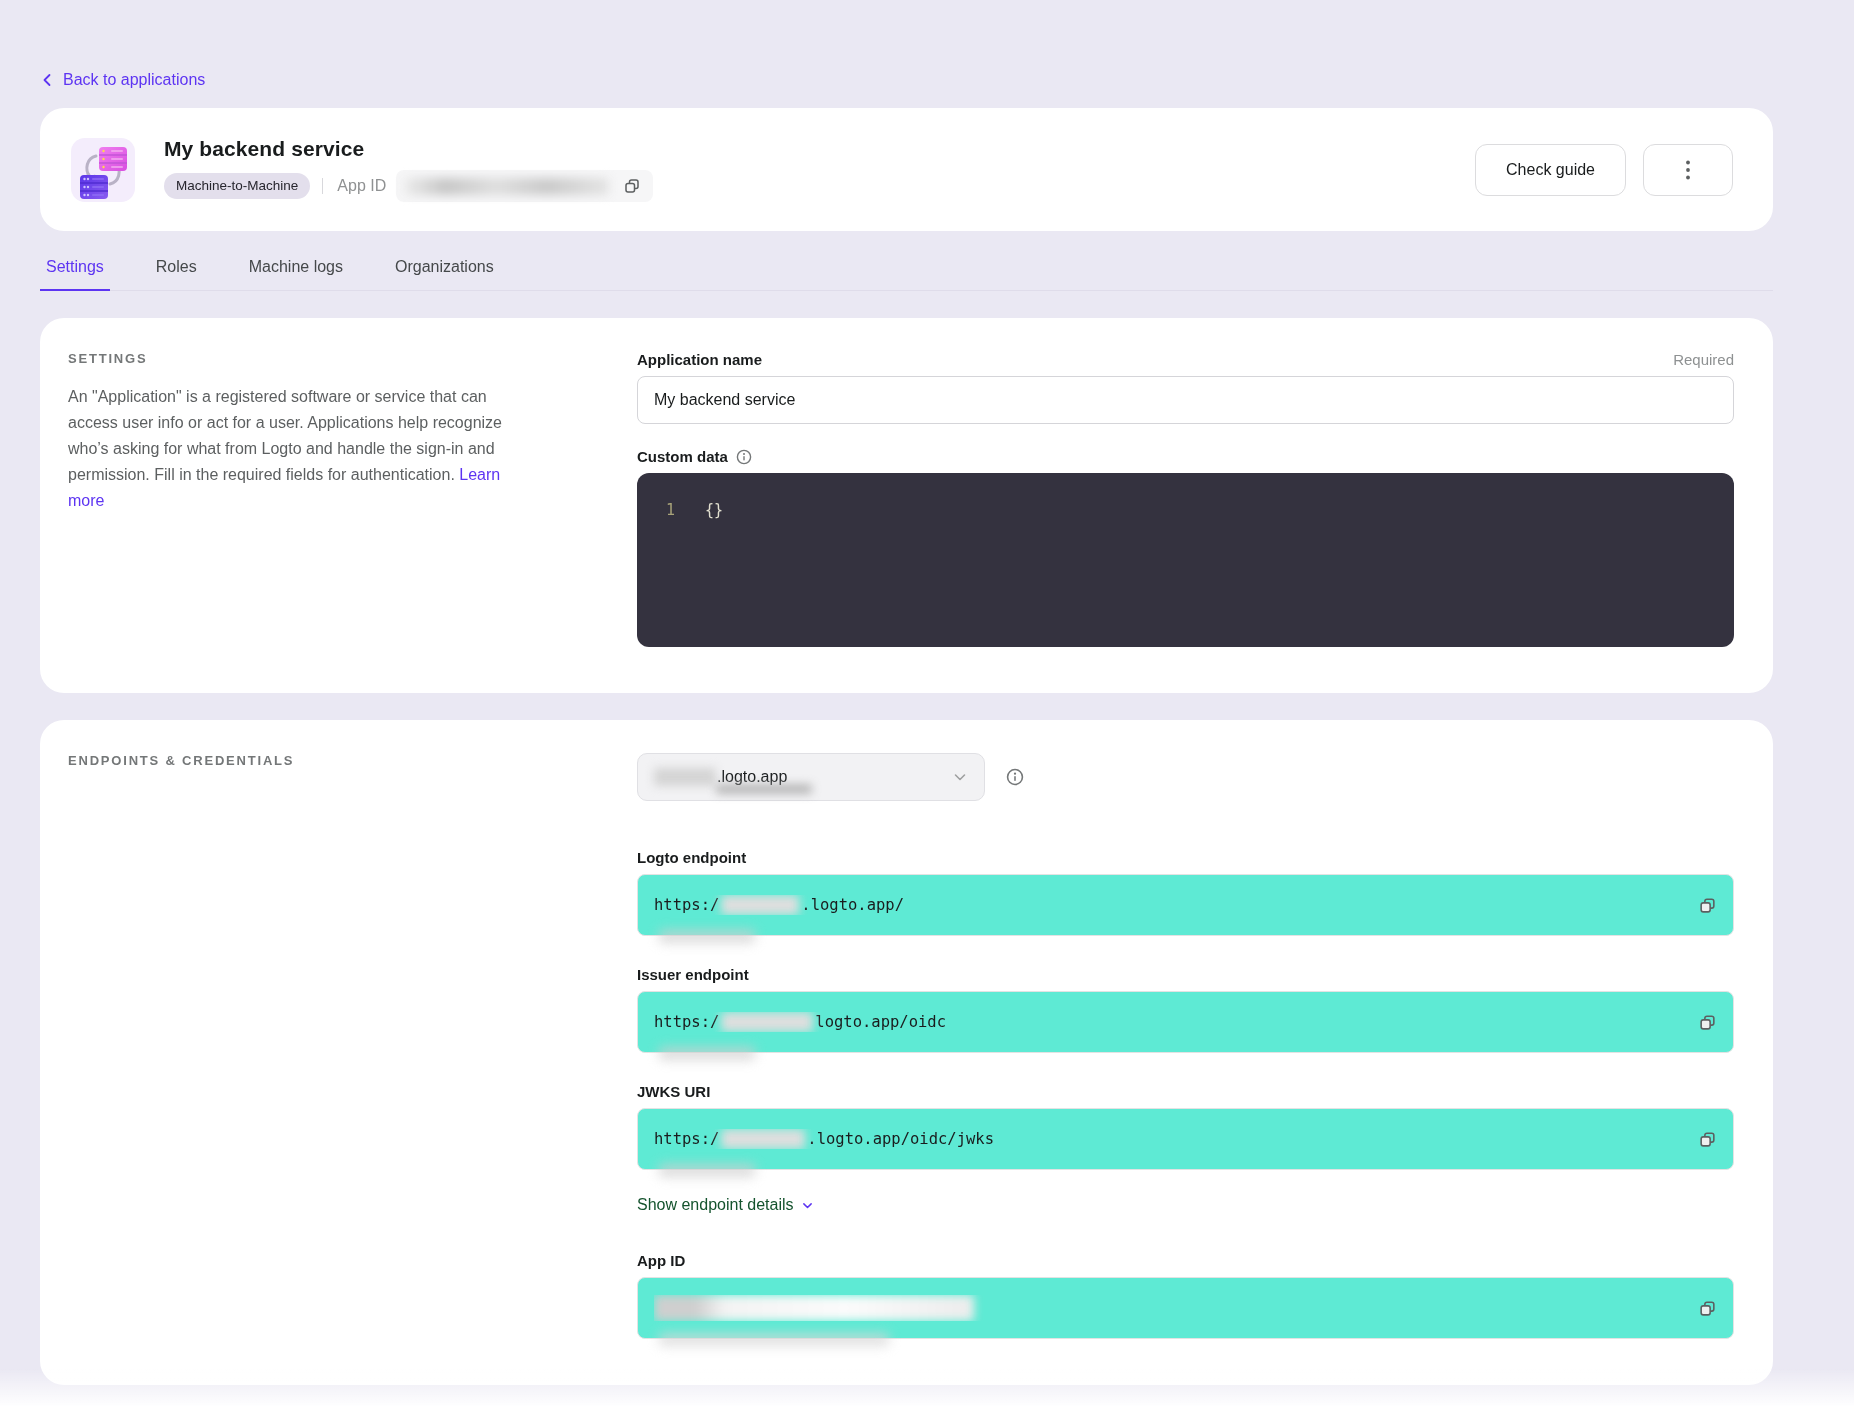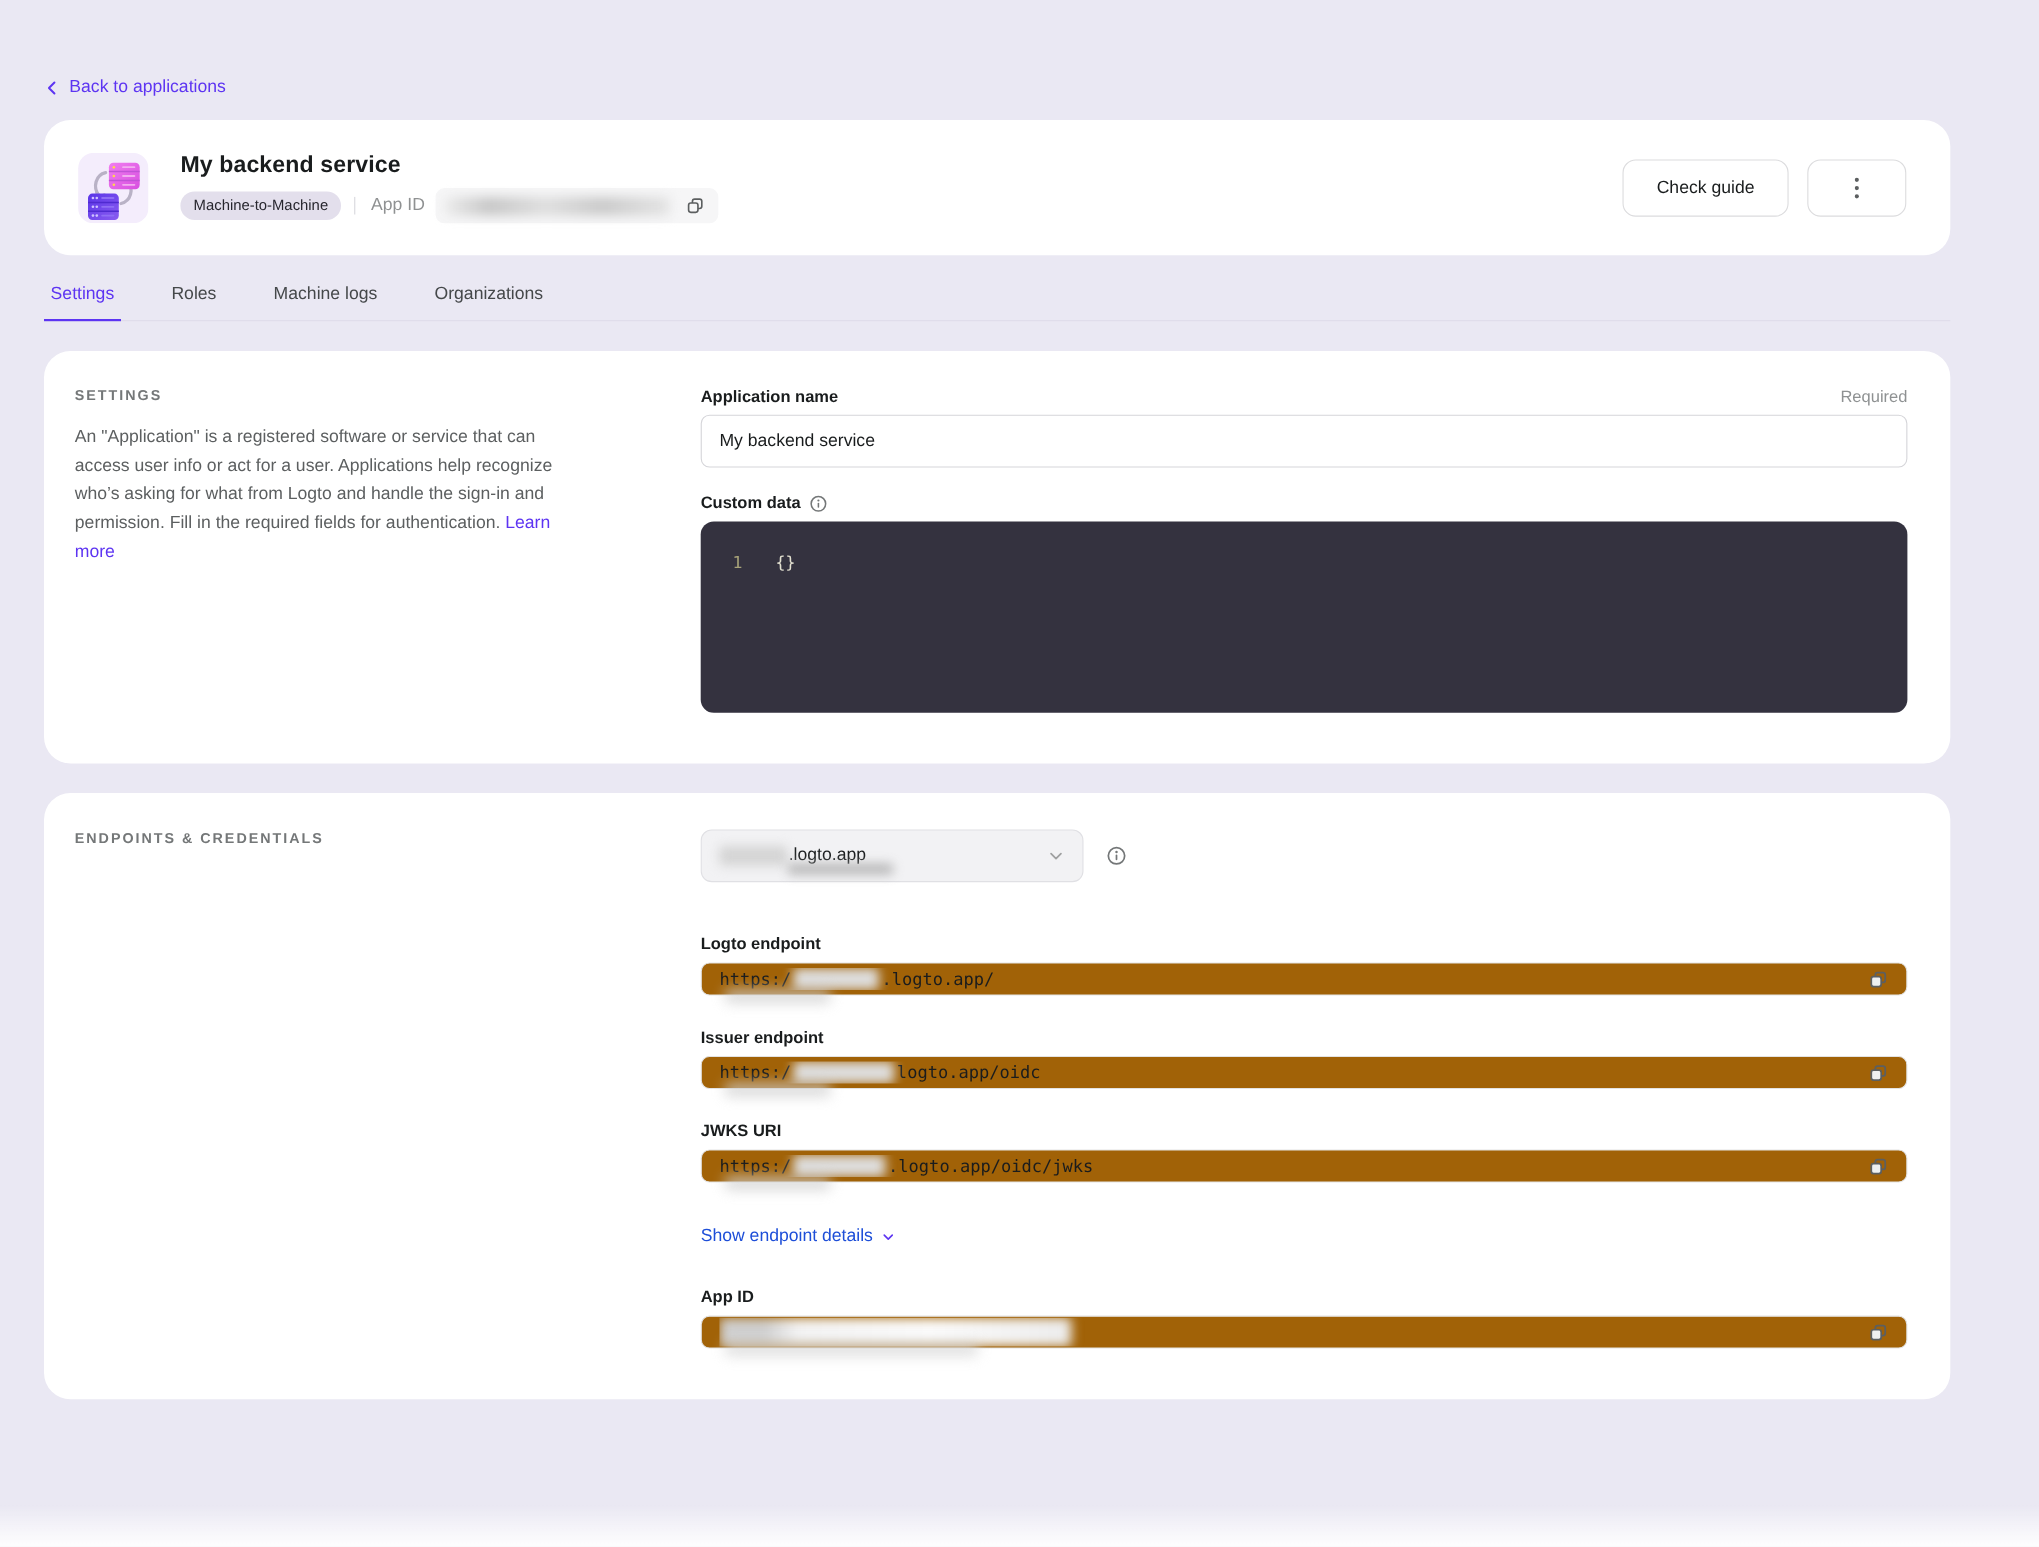--- a/index.html
+++ b/index.html
@@ -60,28 +60,28 @@
   .domain-row{display:flex;align-items:center;}
   .domain-select{width:348px;height:48px;box-sizing:border-box;background:#f2f2f4;border:1px solid #e0e0e4;border-radius:10px;display:flex;align-items:center;padding:0 16px;cursor:pointer;position:relative;}
   .r-domain{width:62px;height:18px;background:#d4d4d4;margin-right:1px;}
   .r-domain-sub{position:absolute;left:78px;bottom:6px;width:96px;height:10px;background:#a8a8a8;opacity:.8;border-radius:3px;filter:blur(5px);}
   .domain-text{font-size:16px;color:#191c1d;}
   .domain-select .chev{margin-left:auto;}
   .info-after{margin-left:21px;display:inline-flex;}
 
   .ep-gap{margin-top:48px;}
   .ep-gap2{margin-top:30px;}
-  .ro-field{height:30px;box-sizing:border-box;background:#a16207;border:1px solid #e3e3e3;border-radius:8px;display:flex;align-items:center;padding:0 14px 0 16px;}
+  .ro-field{height:62px;box-sizing:border-box;background:#5eead4;border:1px solid #e3e3e3;border-radius:8px;display:flex;align-items:center;padding:0 14px 0 16px;}
   .ro-value{flex:1;display:flex;align-items:center;font-family:"DejaVu Sans Mono",monospace;font-size:15.5px;color:#1a1c1d;white-space:nowrap;overflow:hidden;}
   .r-url{width:78px;height:20px;background:#dedede;margin:0 2px;}
   .r-wide{width:320px;height:26px;background:linear-gradient(90deg,#cfcfcf 0 13%,#f3f3f3 22%,#fbfbfb 60%,#ececec);}
   .r-under{position:absolute;left:22px;top:100%;margin-top:-6px;width:96px;height:13px;background:#cfcfcf;opacity:.75;border-radius:3px;filter:blur(6px);}
   .r-under-wide{width:230px;background:#d6d6d6;}
 
-  .show-details{margin-top:40px;display:inline-flex;align-items:center;gap:7px;color:#1d4ed8;font-size:16px;font-weight:500;text-decoration:none;cursor:pointer;}
+  .show-details{margin-top:26px;display:inline-flex;align-items:center;gap:7px;color:#14532d;font-size:16px;font-weight:500;text-decoration:none;cursor:pointer;}
 
   .appid-group{margin-top:38px;}
 
   .bottom-fade{position:fixed;left:0;right:0;bottom:0;height:38px;background:linear-gradient(180deg,rgba(255,255,255,0),rgba(255,255,255,.95));pointer-events:none;}
 </style>
 </head>
 <body>
 
 <div class="page">
 

